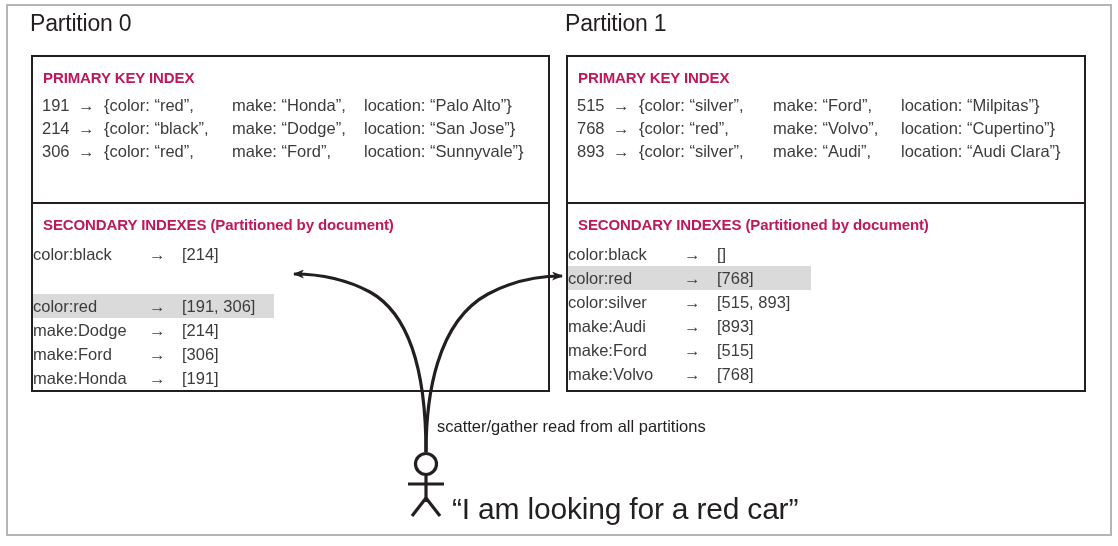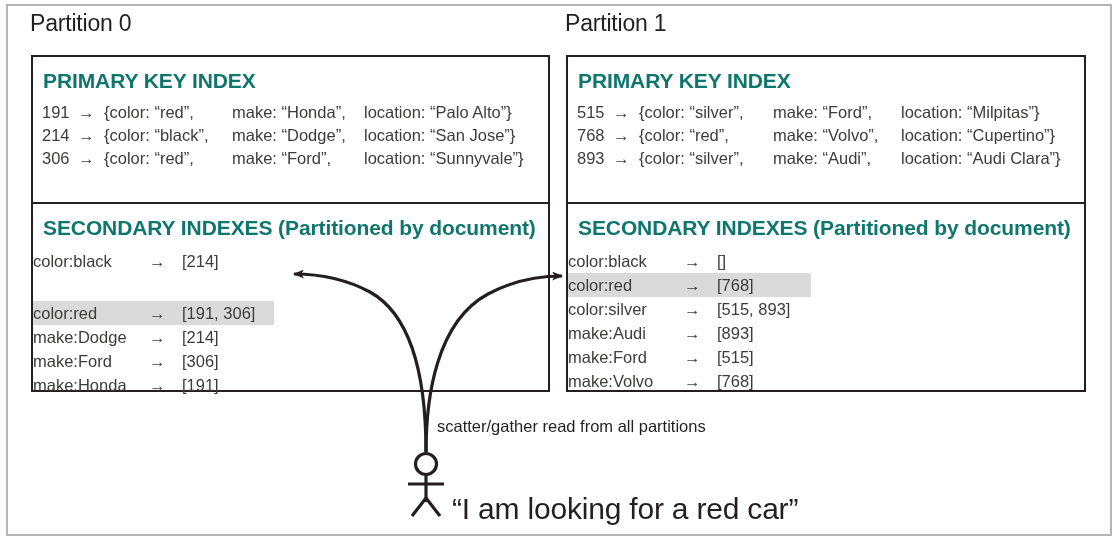--- a/index.html
+++ b/index.html
@@ -64,24 +64,24 @@
   }
   .section-primary {
     height: 135px;
     border-bottom: 2px solid #231f20;
   }
   .section-secondary {
     height: 198px;
   }
 
   .section-header {
-    font-size: 21px;
+    font-size: 15px;
     font-weight: bold;
     letter-spacing: -0.1px;
-    color: #0f766e;
+    color: #be185d;
     margin: 12px 0 0 10px;
     white-space: nowrap;
   }
 
   
   .pk-rows {
     margin: 8px 0 0 9px;
     font-size: 16.5px;
     line-height: 23px;
     color: #3c3c3b;

